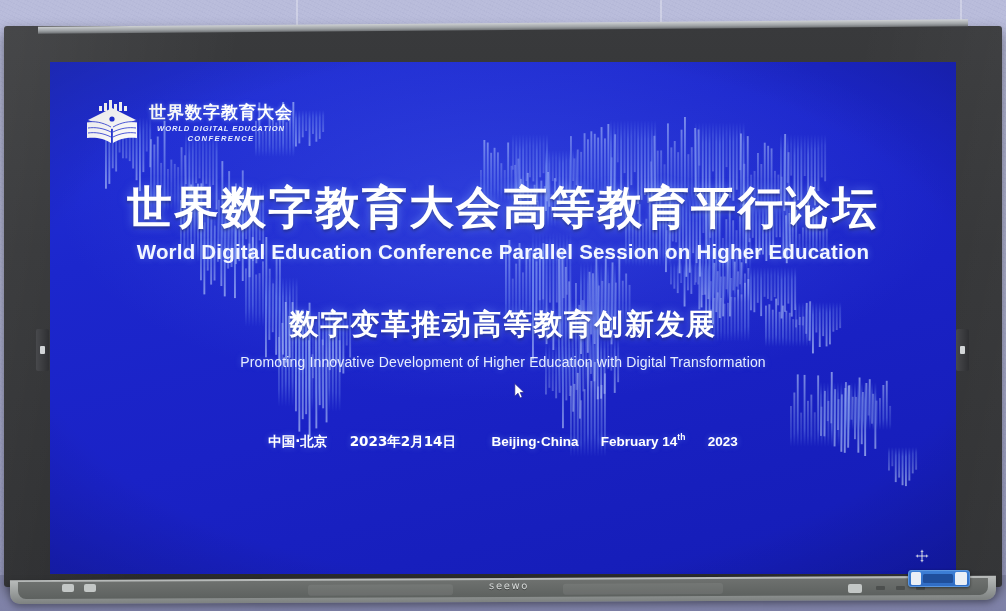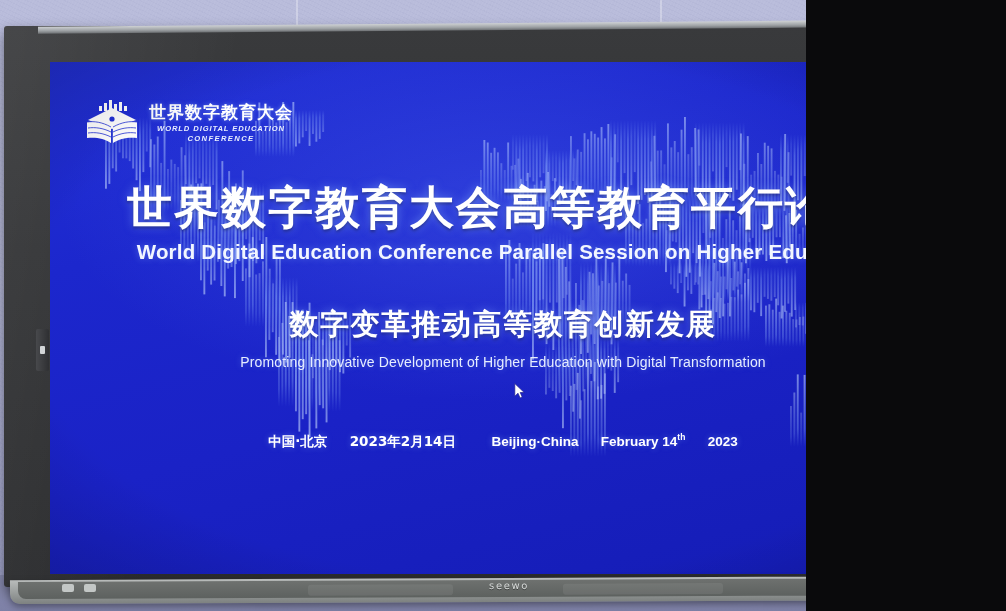--- a/index.html
+++ b/index.html
@@ -7,21 +7,21 @@
   html, body {
     width: 1006px;
     height: 611px;
     overflow: hidden;
     background: #0a0a0c;
     font-family: "Liberation Sans", "DejaVu Sans", sans-serif;
   }
 
   #scene {
     position: relative;
-    width: 806px;
+    width: 1006px;
     height: 611px;
     overflow: hidden;
   }
 
   
   .wall {
     position: absolute;
     inset: 0;
     background:
       linear-gradient(180deg, #b9bcdb 0%, #b4b7d6 45%, #a9acd0 75%, #9da0c6 100%);

